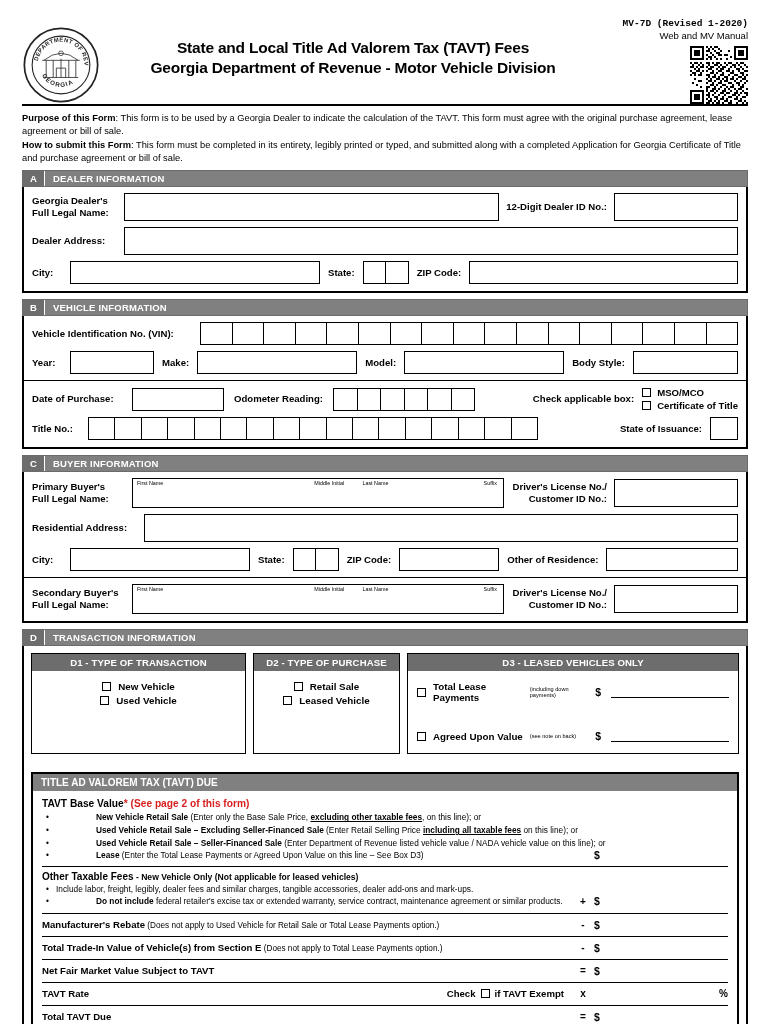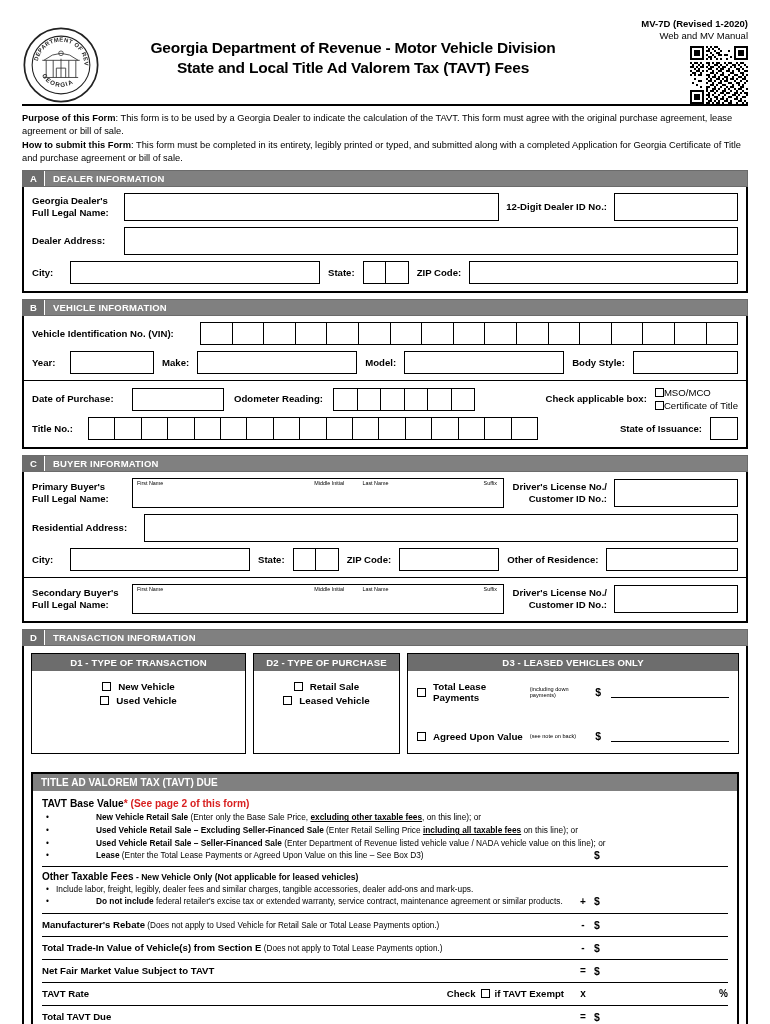--- a/index.html
+++ b/index.html
@@ -13,21 +13,21 @@
   }
   .page { width: 770px; height: 1024px; position: relative; padding: 0 22px; }
 
   
   .header { display: flex; align-items: flex-start; padding-top: 14px; height: 100px; }
   .seal-wrap { width: 86px; flex: 0 0 86px; padding-top: 12px; }
   .seal { width: 78px; height: 78px; }
   .title-wrap { flex: 1; text-align: center; padding-top: 24px; }
   .title-line { font-size: 15.5px; font-weight: bold; letter-spacing: -0.2px; line-height: 20px; }
   .meta-wrap { width: 150px; flex: 0 0 150px; text-align: right; padding-top: 4px; }
-  .meta-1 { font-size: 9.5px; font-weight: bold; line-height: 12px; }
+  .meta-1 { font-size: 9.5px; font-weight: bold; line-height: 12px; font-family: Liberation Mono, monospace; }
   .meta-2 { font-size: 9.5px; line-height: 12px; }
   .qr { width: 58px; height: 58px; display: inline-block; margin-top: 4px; }
 
   .rule { border-top: 2px solid #000; margin: 4px 0 6px 0; }
 
   
   .intro { font-size: 9.3px; line-height: 12.6px; }
   .intro b { font-weight: bold; }
   .intro p { margin: 0 0 2px 0; }
 
@@ -54,21 +54,21 @@
 
   .sub-rule { border-top: 1.6px solid #000; margin: 6px -8px; }
 
   
   .cells { display: flex; border: 1.6px solid #000; height: 23px; }
   .cells > i { flex: 1; border-right: 1.2px solid #000; display: block; }
   .cells > i:last-child { border-right: none; }
 
   
   .cb { width: 9px; height: 9px; border: 1.3px solid #000; display: inline-block; flex: 0 0 9px; }
-  .cb-row { display: flex; align-items: center; font-size: 9.6px; font-weight: normal; }
+  .cb-row { display: flex; align-items: center; gap: 6px; font-size: 9.6px; font-weight: bold; }
 
   
   .namebox { position: relative; border: 1.6px solid #000; height: 30px; }
   .namebox span { position: absolute; top: 1px; font-size: 5.4px; font-weight: normal; }
 
   
   .dwrap { border: 2px solid #000; border-top: none; padding: 7px; }
   .dcols { display: flex; gap: 7px; }
   .dcard { border: 1.6px solid #000; }
   .dcard-h {
@@ -125,22 +125,22 @@
           <path d="M31 66 V44 M40 66 V44 M50 66 V42 M60 66 V44 M69 66 V44"></path>
           <path d="M26 44 H74"></path>
           <path d="M28 44 Q50 26 72 44"></path>
           <path d="M44 66 V54 h12 v12"></path>
         </g>
         <circle cx="50" cy="35" r="3" fill="none" stroke="#333" stroke-width="1"></circle>
       </svg>
     </div>
 
     <div class="title-wrap">
+      <div class="title-line">State and Local Title Ad Valorem Tax (TAVT) Fees</div>
       <div class="title-line">Georgia Department of Revenue - Motor Vehicle Division</div>
-      <div class="title-line">State and Local Title Ad Valorem Tax (TAVT) Fees</div>
     </div>
 
     <div class="meta-wrap">
       <div class="meta-1">MV-7D (Revised 1-2020)</div>
       <div class="meta-2">Web and MV Manual</div>
       <svg class="qr" viewBox="0 0 29 29" shape-rendering="crispEdges">
         <rect width="29" height="29" fill="#fff"></rect>
         <g fill="#000">
           <rect x="0" y="0" width="7" height="1"></rect>
             <rect x="0" y="6" width="7" height="1"></rect>

